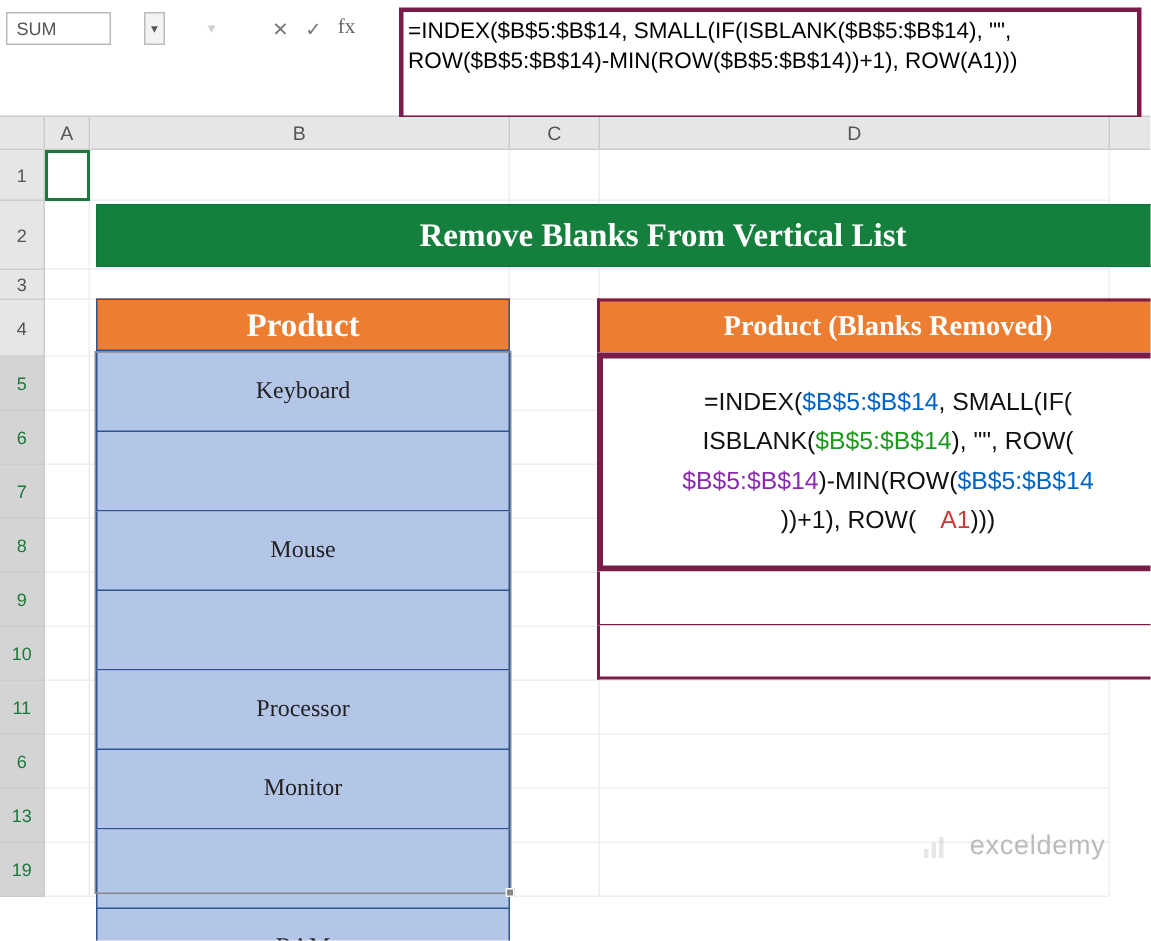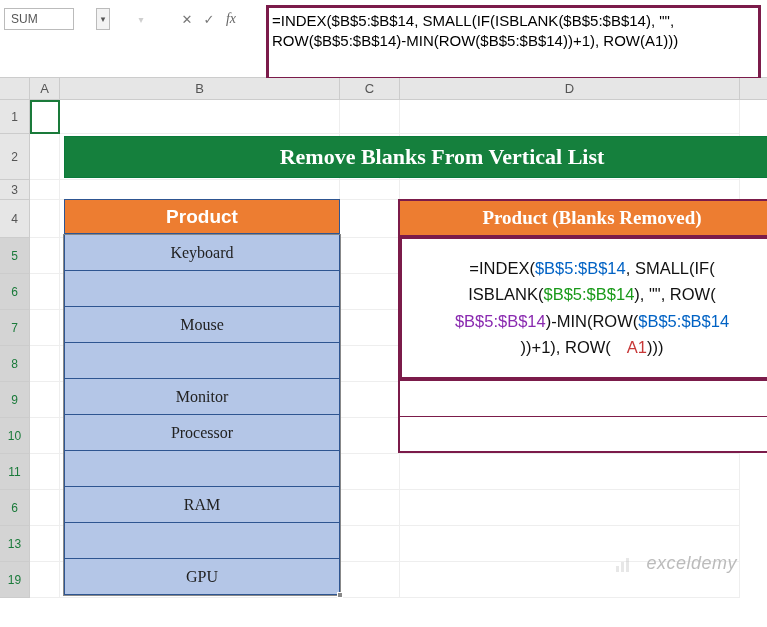--- a/index.html
+++ b/index.html
@@ -5,21 +5,21 @@
     * { box-sizing: border-box; margin: 0; padding: 0; }
     body { font-family: "Segoe UI", Arial, sans-serif; font-size: 14px; background: #fff; width: 767px; height: 627px; overflow: hidden; position: relative; }
     
     
     .control-row { display: flex; align-items: flex-start; height: 78px; border-bottom: 1px solid #ccc; gap: 20px; }
     .name-box { width: 70px; height: 22px; border: 1px solid #bbb; display: flex; align-items: center; padding: 0 6px; font-size: 12px; color: #555; margin: 8px 2px 0 4px; background: #fff; }
     .dropdown { width: 14px; height: 22px; border: 1px solid #bbb; margin: 8px 0 0 0; background: #f3f3f3; display: flex; align-items: center; justify-content: center; font-size: 9px; color: #555; }
     .fx-dropdown { width: 14px; height: 22px; margin: 8px 4px 0 4px; display:flex; align-items:center; justify-content:center; color:#888; font-size:10px; opacity: 0.4; }
     .fx-controls { display: flex; align-items: flex-start; margin: 8px 4px 0 4px; color: #888; }
     .fx-btn { width: 22px; height: 22px; display: inline-flex; align-items: center; justify-content: center; font-size: 13px; color: #777; }
-    .fx-label { font-style: italic; font-family: "Times New Roman", serif; font-size: 14px; color: #666; }
+    .fx-label { font-family: "Times New Roman", serif; font-size: 14px; color: #666; }
     .formula-bar-wrap { flex: 1; margin: 5px 6px 5px 0; border: 3px solid #7b1b4a; padding: 3px; }
     .formula-bar { width: 100%; height: 60px; font-size: 15px; font-family: "Segoe UI", Arial; resize: none; border: none; outline: none; overflow: hidden; line-height: 1.35; }
     
     
     .grid-wrap { position: relative; }
     .col-headers { display: flex; height: 22px; background: #e6e6e6; border-bottom: 1px solid #ccc; }
     .corner { width: 30px; border-right: 1px solid #ccc; background: #e6e6e6; }
     .ch { text-align: center; font-size: 13px; color: #555; border-right: 1px solid #ccc; display:flex; align-items:center; justify-content:center; }
     .chA { width: 30px; } .chB { width: 280px; } .chC { width: 60px; } .chD { width: 340px; }
     
@@ -34,35 +34,35 @@
     .r4 { height: 38px; } .rstd { height: 36px; }
     
     
     .active-cursor { position: absolute; top: 22px; left: 30px; width: 30px; height: 34px; border: 2px solid #1a7a3a; pointer-events: none; z-index: 5; }
     
     
     .banner { position: absolute; left: 64px; top: 58px; width: 756px; height: 42px; background: #15803d; color: #fff; font-family: Georgia, "Times New Roman", serif; font-weight: bold; font-size: 22px; display:flex; align-items:center; justify-content:center; border: 1px solid #097a3a; }
     
     
     .ptable { position: absolute; left: 64px; top: 121px; width: 276px; }
-    .phead { height: 36px; background: #ed7d31; color: #fff; font-family: Liberation Sans, sans-serif; font-weight: bold; font-size: 19px; display:flex; align-items:center; justify-content:center; border: 1px solid #2e5591; border-bottom: 2px solid #2e5591; }
-    .prow { height: 36px; background: #b4c6e7; font-family: Georgia, serif; font-size: 16px; color: #222; display:flex; align-items:center; justify-content:center; border-left: 1px solid #2e5591; border-right: 1px solid #2e5591; border-bottom: 1px solid #2e5591; }
+    .phead { height: 36px; background: #ed7d31; color: #fff; font-family: Liberation Serif, serif; font-weight: bold; font-size: 22px; display:flex; align-items:center; justify-content:center; border: 1px solid #2e5591; border-bottom: 2px solid #2e5591; }
+    .prow { height: 53px; background: #b4c6e7; font-family: Georgia, serif; font-size: 16px; color: #222; display:flex; align-items:center; justify-content:center; border-left: 1px solid #2e5591; border-right: 1px solid #2e5591; border-bottom: 1px solid #2e5591; }
     .prow:last-child { border-bottom: 1px solid #2e5591; }
     .pselected { position: absolute; left: 63px; top: 156px; width: 278px; height: 362px; border: 1px solid #888; pointer-events:none; z-index:4; }
     .pfill { position: absolute; right: -3px; bottom: -3px; width: 6px; height: 6px; background: #888; border: 1px solid #fff; }
     
     
     .rtable { position: absolute; left: 398px; top: 121px; width: 388px; }
     .rhead { height: 36px; background: #ed7d31; color: #fff; font-family: Georgia, serif; font-weight: bold; font-size: 19px; display:flex; align-items:center; justify-content:center; border-top: 2px solid #7b1b4a; border-left: 2px solid #7b1b4a; border-right: 2px solid #7b1b4a; }
     .formula-cell { border: 4px solid #7b1b4a; padding: 16px 12px; font-size: 16.5px; font-family: "Segoe UI", Arial; text-align: center; line-height: 1.6; background:#fff; }
     .blank-cell { height: 36px; border-left: 2px solid #7b1b4a; border-right: 2px solid #7b1b4a; border-bottom: 1px solid #7b1b4a; background:#fff; }
     .blank-cell.last { border-bottom: 2px solid #7b1b4a; }
     
     
-    .watermark { position: absolute; right: 30px; bottom: 24px; color: #bbb; font-size: 18px; font-family: Arial; font-style: italic; letter-spacing: 0.5px; display:flex; align-items:center; gap:12px; pointer-events:none; }
+    .watermark { position: absolute; right: 30px; bottom: 24px; color: #bbb; font-size: 18px; font-family: Arial; letter-spacing: 0.5px; display:flex; align-items:center; gap:12px; pointer-events:none; }
     .watermark svg { opacity: 0.35; }
 
     .fn-black { color:#111; }
     .fn-blue { color:#0062c4; }
     .fn-purple { color:#8a2ab0; }
     .fn-green { color:#1a9a1a; }
     .fn-red { color:#c73838;margin-left:16px; }
   </style>
 </head>
 <body>
@@ -192,22 +192,22 @@
     </div>
 
   <div class="banner">Remove Blanks From Vertical List</div>
 
   <div class="ptable">
     <div class="phead">Product</div>
     <div class="prow">Keyboard</div>
     <div class="prow"></div>
     <div class="prow">Mouse</div>
     <div class="prow"></div>
+    <div class="prow">Processor</div>
     <div class="prow">Monitor</div>
-    <div class="prow">Processor</div>
     <div class="prow"></div>
     <div class="prow">RAM</div>
     <div class="prow"></div>
     <div class="prow">GPU</div>
   </div>
   <div class="pselected">
     <div class="pfill"></div>
   </div>
 
   <div class="rtable">

